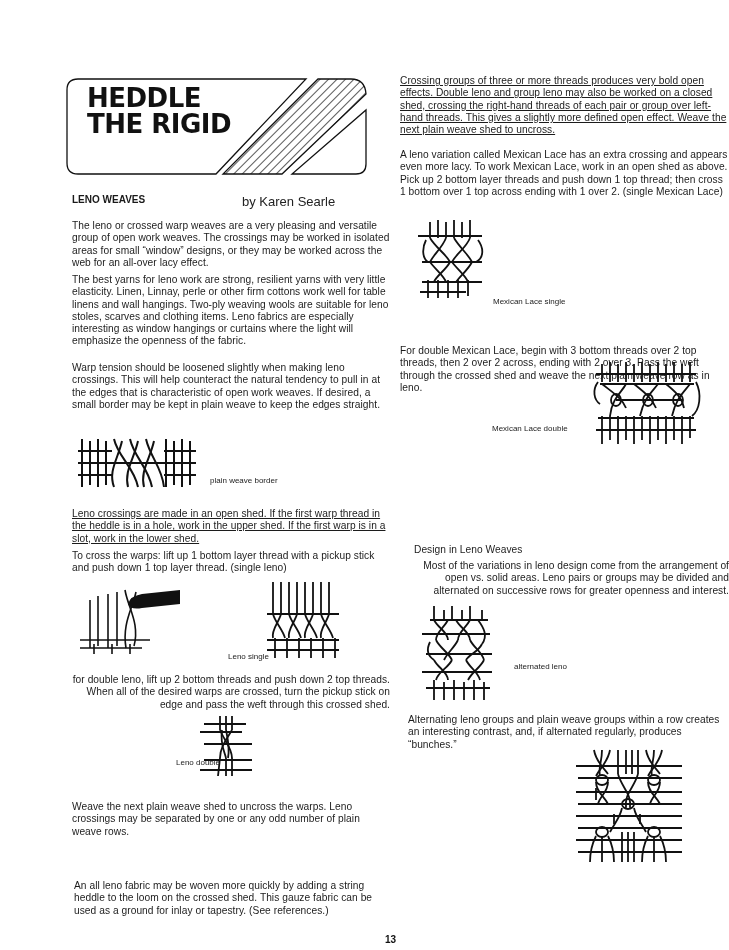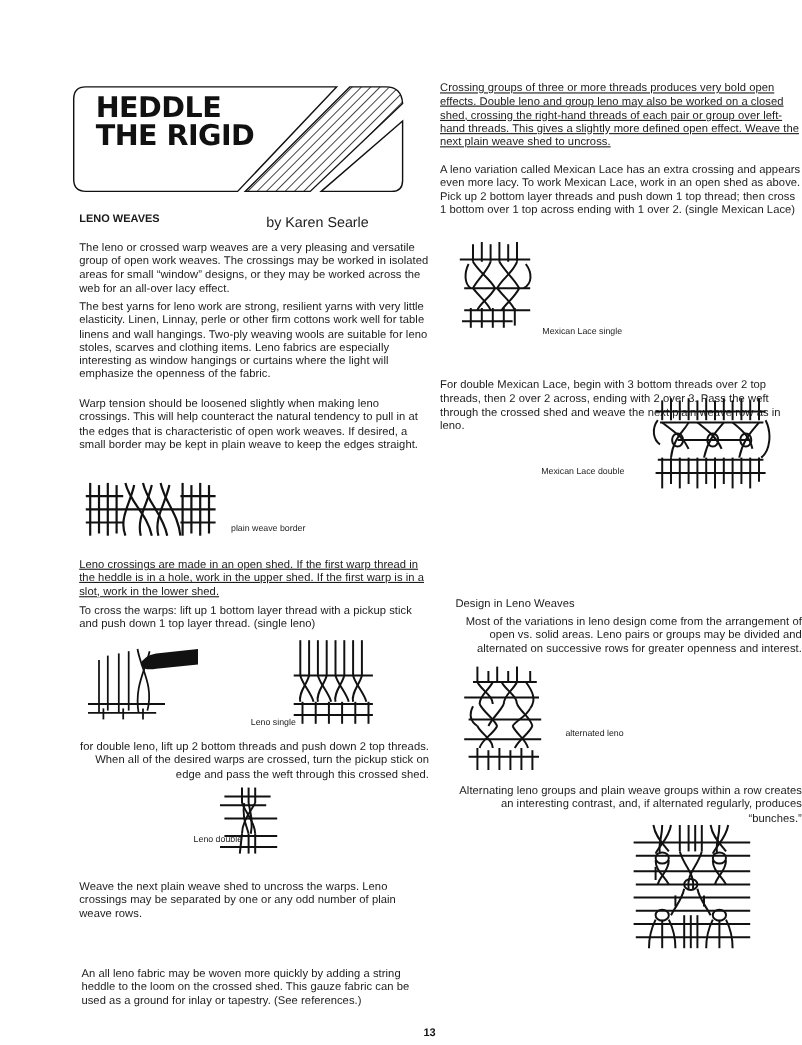--- a/index.html
+++ b/index.html
@@ -258,21 +258,21 @@
     <line x1="12" y1="76" x2="12" y2="96"></line>
       <line x1="22" y1="78" x2="22" y2="96"></line>
       <line x1="32" y1="76" x2="32" y2="96"></line>
     <line x1="42" y1="78" x2="42" y2="96"></line>
       <line x1="52" y1="76" x2="52" y2="96"></line>
       <line x1="62" y1="78" x2="62" y2="96"></line>
   </g>
 </svg>
 <div class="caption" style="left:514px;top:662px;">alternated leno</div>
 
-<div class="para" style="left:408px;top:714px;width:321px;text-align:right;">Alternating leno groups and plain weave groups within a  row creates an interesting contrast, and, if alternated regularly, produces “bunches.”</div>
+<div class="para" style="left:408px;top:714px;width:321px;">Alternating leno groups and plain weave groups within a  row creates an interesting contrast, and, if alternated regularly, produces “bunches.”</div>
 
 <svg width="110" height="116" style="left:574px;top:748px;" viewBox="0 0 110 116">
   <g stroke="#111" stroke-width="1.8" fill="none">
     <path d="M20,2 C22,14 30,20 34,26"></path>
       <path d="M28,2 C28,14 24,20 26,28"></path>
       <path d="M36,2 C34,14 26,20 22,28"></path>
     <line x1="44" y1="2" x2="44" y2="26"></line>
       <line x1="52" y1="2" x2="52" y2="26"></line>
       <line x1="58" y1="2" x2="58" y2="26"></line>
       <line x1="64" y1="2" x2="64" y2="26"></line>

